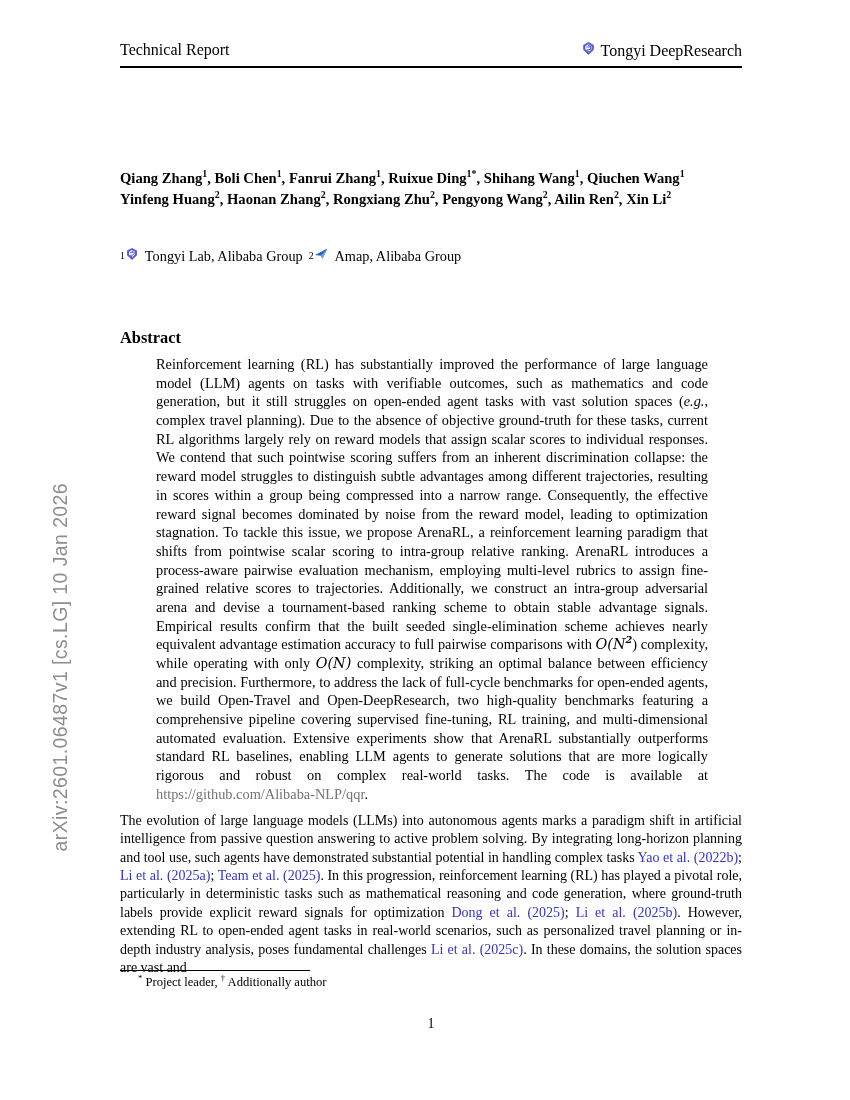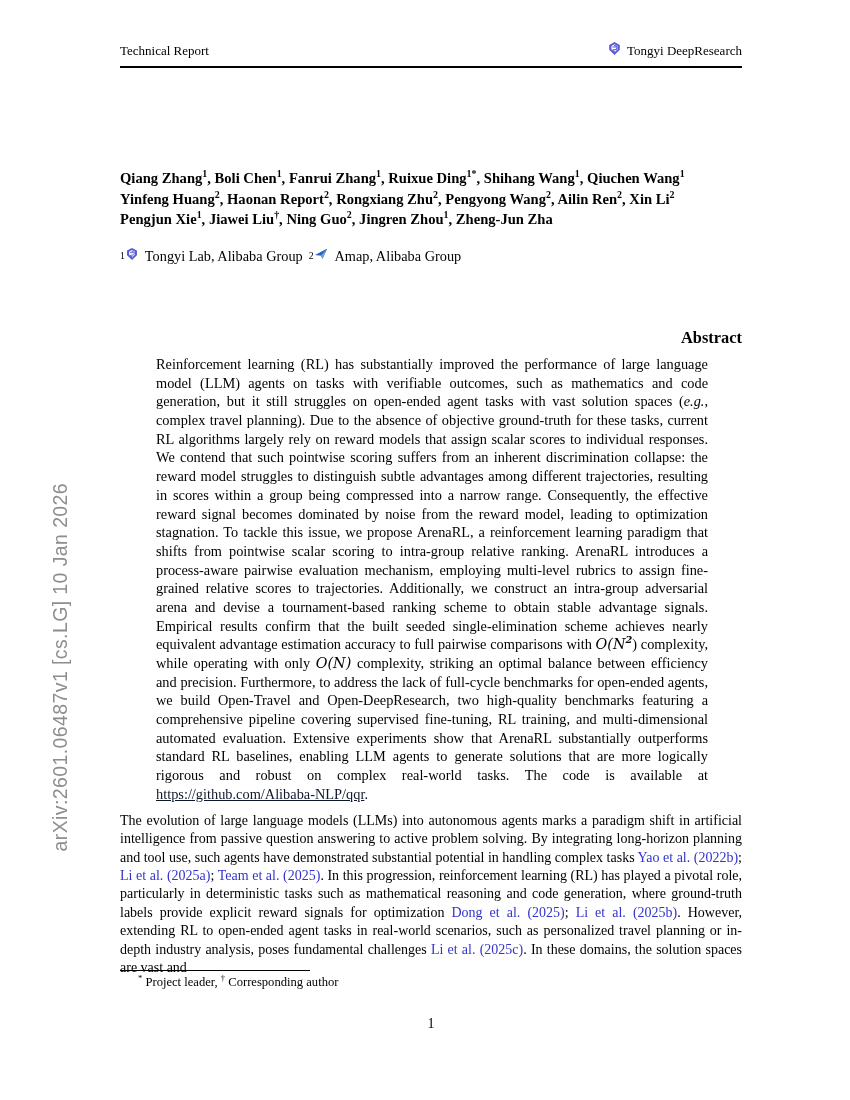--- a/index.html
+++ b/index.html
@@ -48,23 +48,23 @@
     height: 1100px;
   }
 
   
   .runhead {
     position: absolute;
     left: 0;
     top: 41px;
     width: 622px;
     display: flex;
-    align-items: center;
+    align-items: flex-start;
     justify-content: space-between;
-    font-size: 13px;
+    font-size: 16px;
   }
   .runhead-right {
     display: flex;
     align-items: center;
     gap: 5px;
   }
   .rule {
     position: absolute;
     left: 0;
     top: 66px;
@@ -122,40 +122,40 @@
   }
   .affils sup { font-weight: normal; }
   .affil-gap { display: inline-block; width: 6px; }
 
   
   .abstract-head {
     position: absolute;
     left: 0;
     top: 328px;
     width: 622px;
-    text-align: right;
+    text-align: left;
     font-size: 16.4px;
     font-weight: bold;
   }
   .abstract-body {
     position: absolute;
     left: 36px;
     top: 355px;
     width: 552px;
     font-size: 14.35px;
     line-height: 1.303;
     text-align: justify;
     text-justify: inter-word;
     hyphens: manual;
   }
   .mathcal {
     font-family: "DejaVu Serif", serif;
     font-style: italic;
   }
-  .link { color: #0f172a; text-decoration: underline; }
+  .link { color: #737373; }
   .emph { font-style: italic; }
 
   
   .sec-head {
     position: absolute;
     left: 0;
     top: 771px;
     width: 622px;
     font-size: 17.4px;
     font-weight: bold;
@@ -226,24 +226,21 @@
     </span>
   </div>
   <div class="rule"></div>
 
 
   <div class="authors">
     <span class="aline">
       <span>Qiang Zhang</span><sup>1</sup><span>, </span><span>Boli Chen</span><sup>1</sup><span>, </span><span>Fanrui Zhang</span><sup>1</sup><span>, </span><span>Ruixue Ding</span><sup>1*</sup><span>, </span><span>Shihang Wang</span><sup>1</sup><span>, </span><span>Qiuchen Wang</span><sup>1</sup>
     </span>
     <span class="aline">
-      <span>Yinfeng Huang</span><sup>2</sup><span>, </span><span>Haonan Report</span><sup>2</sup><span>, </span><span>Rongxiang Zhu</span><sup>2</sup><span>, </span><span>Pengyong Wang</span><sup>2</sup><span>, </span><span>Ailin Ren</span><sup>2</sup><span>, </span><span>Xin Li</span><sup>2</sup>
-    </span>
-    <span class="aline">
-      <span>Pengjun Xie</span><sup>1</sup><span>, </span><span>Jiawei Liu</span><sup>†</sup><span>, </span><span>Ning Guo</span><sup>2</sup><span>, </span><span>Jingren Zhou</span><sup>1</sup><span>, </span><span>Zheng-Jun Zha</span>
+      <span>Yinfeng Huang</span><sup>2</sup><span>, </span><span>Haonan Zhang</span><sup>2</sup><span>, </span><span>Rongxiang Zhu</span><sup>2</sup><span>, </span><span>Pengyong Wang</span><sup>2</sup><span>, </span><span>Ailin Ren</span><sup>2</sup><span>, </span><span>Xin Li</span><sup>2</sup>
     </span>
   </div>
 
   <div class="affils">
     <sup>1</sup>
     <span class="logo">
       <svg width="14" height="14" viewBox="0 0 24 24">
         <path d="M12 1.6 L20.5 6.2 L20.5 14 L12 22.4 L3.5 14 L3.5 6.2 Z" fill="#5b5bd6"></path>
         <path d="M12 5.2 L17 8 L17 13.2 L12 18 L7 13.2 L7 8 Z" fill="#ffffff"></path>
         <path d="M12 7.4 C14.6 7.4 16 9 16 10.8 C16 12.8 14.3 14 12.4 14 L9.6 14 L9.6 16.4 L12 16.4" fill="none" stroke="#5b5bd6" stroke-width="1.7" stroke-linecap="round"></path>
@@ -269,18 +266,18 @@
   <div class="abstract-body">
     <span>Reinforcement learning (RL) has substantially improved the performance of large language model (LLM) agents on tasks with verifiable outcomes, such as mathematics and code generation, but it still struggles on open-ended agent tasks with vast solution spaces (</span><span class="emph">e.g.</span><span>, complex travel planning). Due to the absence of objective ground-truth for these tasks, current RL algorithms largely rely on reward models that assign scalar scores to individual responses. We contend that such pointwise scoring suffers from an inherent discrimination collapse: the reward model struggles to distinguish subtle advantages among different trajectories, resulting in scores within a group being compressed into a narrow range. Consequently, the effective reward signal becomes dominated by noise from the reward model, leading to optimization stagnation. To tackle this issue, we propose ArenaRL, a reinforcement learning paradigm that shifts from pointwise scalar scoring to intra-group relative ranking. ArenaRL introduces a process-aware pairwise evaluation mechanism, employing multi-level rubrics to assign fine-grained relative scores to trajectories. Additionally, we construct an intra-group adversarial arena and devise a tournament-based ranking scheme to obtain stable advantage signals. Empirical results confirm that the built seeded single-elimination scheme achieves nearly equivalent advantage estimation accuracy to full pairwise comparisons with </span><span class="mathcal">O(N</span><sup class="mathcal">2</sup><span>) complexity, while operating with only </span><span class="mathcal">O(N)</span><span> complexity, striking an optimal balance between efficiency and precision. Furthermore, to address the lack of full-cycle benchmarks for open-ended agents, we build Open-Travel and Open-DeepResearch, two high-quality benchmarks featuring a comprehensive pipeline covering supervised fine-tuning, RL training, and multi-dimensional automated evaluation. Extensive experiments show that ArenaRL substantially outperforms standard RL baselines, enabling LLM agents to generate solutions that are more logically rigorous and robust on complex real-world tasks. The code is available at </span><span class="link">https://github.com/Alibaba-NLP/qqr</span><span>.</span>
   </div>
 
   <div class="intro-body">
     <span>The evolution of large language models (LLMs) into autonomous agents marks a paradigm shift in artificial intelligence from passive question answering to active problem solving. By integrating long-horizon planning and tool use, such agents have demonstrated substantial potential in handling complex tasks </span><span class="cite">Yao et al. (2022b)</span><span>; </span><span class="cite">Li et al. (2025a)</span><span>; </span><span class="cite">Team et al. (2025)</span><span>. In this progression, reinforcement learning (RL) has played a pivotal role, particularly in deterministic tasks such as mathematical reasoning and code generation, where ground-truth labels provide explicit reward signals for optimization </span><span class="cite">Dong et al. (2025)</span><span>; </span><span class="cite">Li et al. (2025b)</span><span>. However, extending RL to open-ended agent tasks in real-world scenarios, such as personalized travel planning or in-depth industry analysis, poses fundamental challenges </span><span class="cite">Li et al. (2025c)</span><span>. In these domains, the solution spaces are vast and</span>
   </div>
 
   <div class="fn-rule"></div>
   <div class="footnote">
-    <sup>*</sup><span> Project leader, </span><sup>†</sup><span> Corresponding author</span>
+    <sup>*</sup><span> Project leader, </span><sup>†</sup><span> Additionally author</span>
   </div>
 
   <div class="pageno">1</div>
 
 </div>
 
 </body></html>

